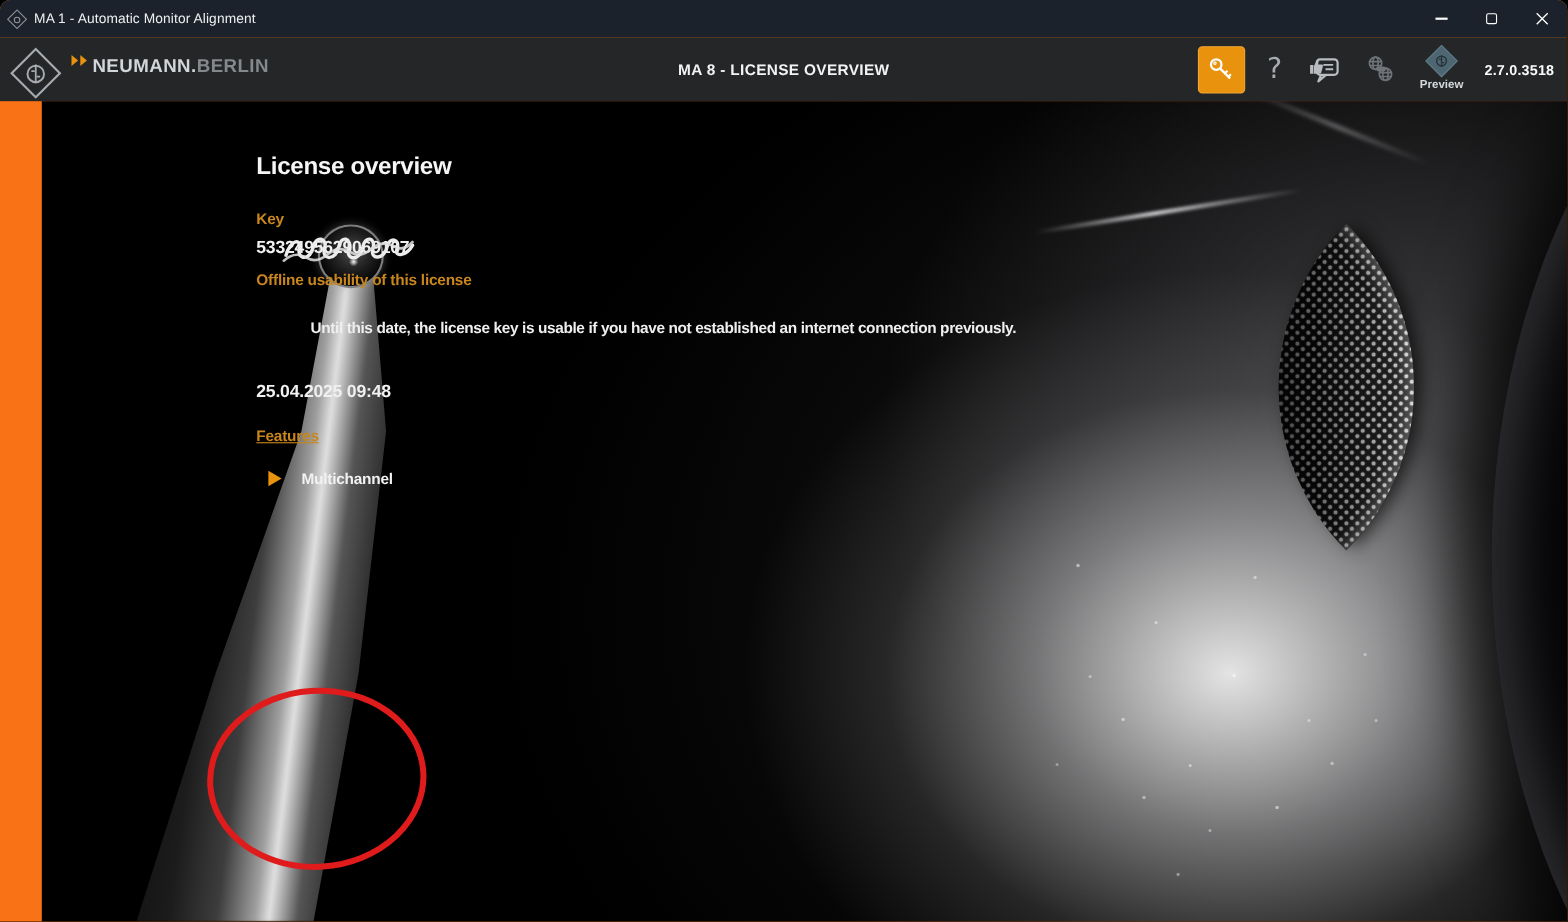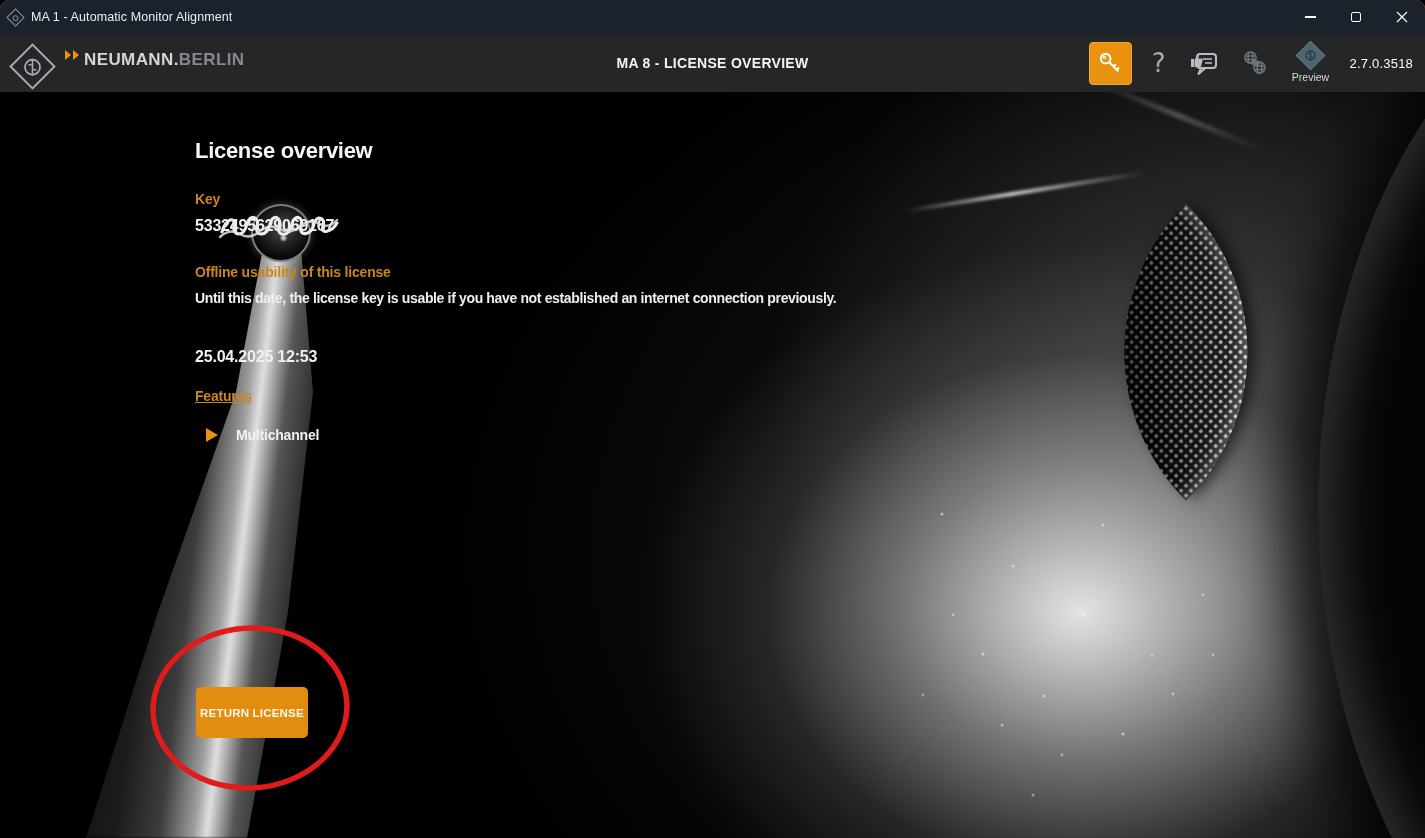--- a/index.html
+++ b/index.html
@@ -43,25 +43,25 @@
              border-radius:4px; cursor:pointer; display:flex; align-items:center;
              justify-content:center; }
   .help-btn { background:none; border:none; color:#A7ABAF; font-size:26px; font-weight:400;
               cursor:pointer; line-height:1; padding:0 4px; font-family:"DejaVu Sans", sans-serif; }
   .icon-btn { background:none; border:none; cursor:pointer; padding:2px; display:flex; }
   .preview { display:flex; flex-direction:column; align-items:center; gap:1px; width:46px; }
   .pv-diamond { width:21px; height:21px; background:#4E6672; border:1px solid #5D7A88;
                 transform:rotate(45deg); display:flex; align-items:center; justify-content:center;
                 margin-bottom:4px; margin-top:2px; }
   .pv-diamond svg { transform:rotate(-45deg); display:block; }
-  .pv-label { color:#D6D9DB; font-size:10.5px; }
-  .version { color:#FAFAFA; font-size:13px; font-weight:normal; letter-spacing:.2px; }
-
-  
-  .stage { position:relative; height:746px; background:#000; overflow:hidden; }
+  .pv-label { color:#D6D9DB; font-size:10.5px;font-weight:bold; }
+  .version { color:#FAFAFA; font-size:13px; font-weight:bold; letter-spacing:.2px; }
+
+  
+  .stage { position:relative; height:746px; background:#000; overflow:hidden;margin-left:38px; }
   .photo, .annotation { pointer-events:none; }
 
   .photo-bg { position:absolute; inset:0; background:
       radial-gradient(ellipse 520px 430px at 1080px 520px, rgba(238,238,238,.95) 0%, rgba(196,196,198,.55) 34%, rgba(110,110,112,.28) 60%, rgba(0,0,0,0) 85%),
       radial-gradient(ellipse 640px 540px at 1245px 290px, rgba(108,108,112,.55) 0%, rgba(70,70,74,.35) 45%, rgba(18,18,20,.08) 75%, rgba(0,0,0,0) 100%),
       radial-gradient(ellipse 900px 720px at 1140px 460px, rgba(58,58,60,.40) 0%, rgba(0,0,0,0) 80%);
   }
   .dark-right { position:absolute; left:1318px; top:-150px; width:780px; height:1130px;
       border-radius:50%; background:#050507;
       box-shadow: inset 28px 0 52px -8px rgba(150,150,156,.30), -32px 0 60px rgba(0,0,0,.78); }
@@ -101,26 +101,26 @@
       922px 602px 0 .4px rgba(255,255,255,.35), 1102px 432px 0 .5px rgba(255,255,255,.45),
       1212px 562px 0 .4px rgba(255,255,255,.4), 1032px 702px 0 .5px rgba(255,255,255,.4); }
 
   
   .content { position:absolute; inset:0; z-index:2; }
   .h1 { position:absolute; left:195px; top:46px; color:#F5F5F5; font-size:22px;
         font-weight:bold; letter-spacing:-.3px; }
   .olabel { position:absolute; color:#C9861C; font-size:14px; font-weight:bold;
             letter-spacing:-.2px; }
   .lbl-key { left:195px; top:99px; }
-  .lbl-off { left:195px; top:172px; }
+  .lbl-off { left:195px; top:154px; }
   .lbl-feat { left:195px; top:296px;text-decoration:underline; }
   .key-value { position:absolute; left:195px; top:125px; color:#F0F0F0; font-size:16px;
                font-weight:600; letter-spacing:-.2px; }
   .para { position:absolute; left:195px; top:196px; width:740px; color:#EFEFEF;
-          font-size:14px; font-weight:bold; letter-spacing:-.35px; line-height:20.5px; }
+          font-size:14px; font-weight:bold; letter-spacing:-.35px; line-height:20.5px;text-align:center; }
   .date { position:absolute; left:195px; top:256px; color:#F0F0F0; font-size:16px;
           font-weight:600; letter-spacing:-.2px; }
   .feature-row { position:absolute; left:196px; top:335px; display:flex;
                  align-items:center; gap:18px;padding-left:10px; }
   .feature-tri { width:0; height:0; border-left:12px solid #E8920E;
                  border-top:7px solid transparent; border-bottom:7px solid transparent; }
   .feature-name { color:#F2F2F2; font-size:14px; font-weight:bold; letter-spacing:-.2px; }
   .return-btn { position:absolute; left:196px; top:595px; width:112px; height:51px;
       background:#E28D10; border:none; border-radius:5px; cursor:pointer;
       color:#FDF6EA; font-size:11.5px; font-weight:bold; letter-spacing:.2px;
@@ -231,29 +231,28 @@
     <div class="content">
       <div class="h1">License overview</div>
 
       <div class="olabel lbl-key">Key</div>
       <div class="key-value"><span>5332</span><span>49562906</span><span>9167</span></div>
 
       <div class="olabel lbl-off">Offline usability of this license</div>
       <div class="para">
         <div>Until this date, the license key is usable if you have not established an internet connection previously.</div>
       </div>
-      <div class="date">25.04.2025 12:53</div>
+      <div class="date">25.04.2025 09:48</div>
 
       <div class="olabel lbl-feat">Features</div>
       <div class="feature-row">
         <span class="feature-tri"></span>
         <span class="feature-name">Multichannel</span>
       </div>
 
-      <button class="return-btn">RETURN LICENSE</button>
     </div>
 
     <svg class="scribble annotation" width="124" height="38" viewBox="0 0 124 38">
       <path d="M4 22 C 8 8, 18 6, 16 16 C 14 26, 26 28, 29 14 C 31 4, 42 6, 39 16 C 36 27, 50 27, 52 14 C 54 4, 64 6, 61 16 C 58 27, 72 28, 74 14 C 76 4, 86 6, 83 16 C 80 27, 94 26, 96 14 C 98 5, 108 7, 105 16 C 102 25, 114 22, 119 13" fill="none" stroke="#ECECEC" stroke-width="3.1" stroke-linecap="round" stroke-linejoin="round"></path>
       <path d="M2 27 q 10 -9 20 -3 q 10 6 20 -3 q 10 -8 20 -2 q 10 6 20 -3 q 10 -8 20 -2 q 9 5 17 -4" fill="none" stroke="#E2E2E2" stroke-width="2.4" stroke-linecap="round" opacity=".85"></path>
     </svg>
 
     <svg class="red-circle annotation" width="212" height="176" viewBox="0 0 212 176">
       <ellipse cx="106" cy="88" rx="97" ry="80" fill="none" stroke="#E01B1B" stroke-width="5.5" transform="rotate(-4 106 88)"></ellipse>
     </svg>

